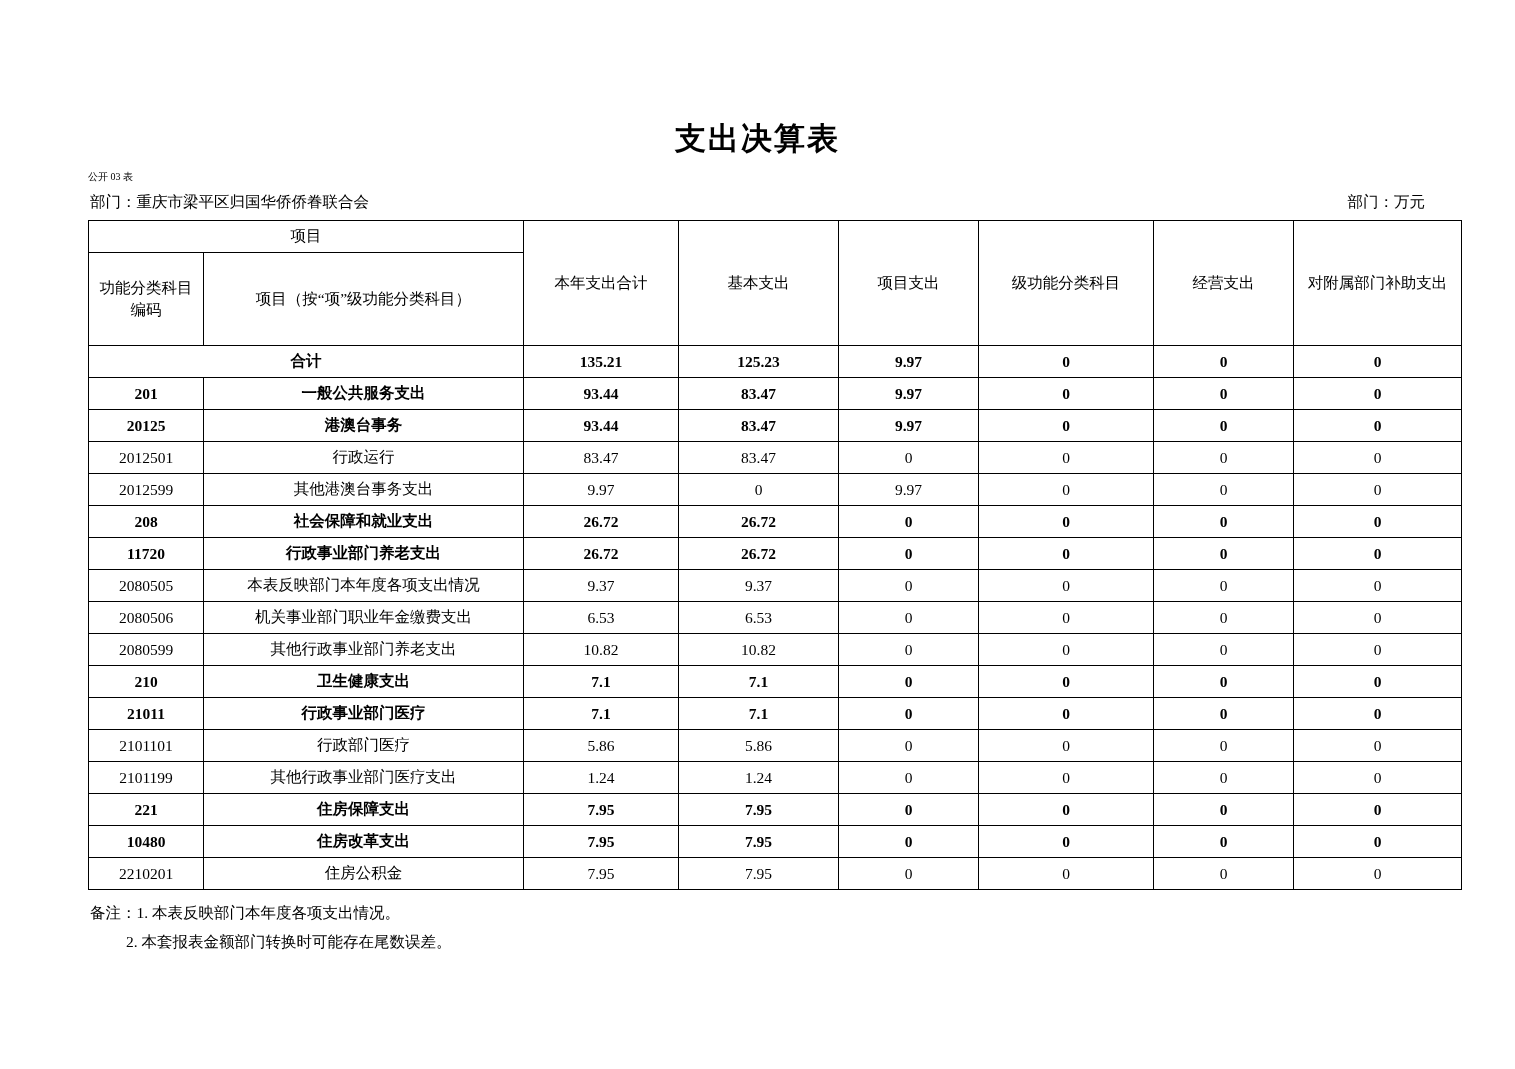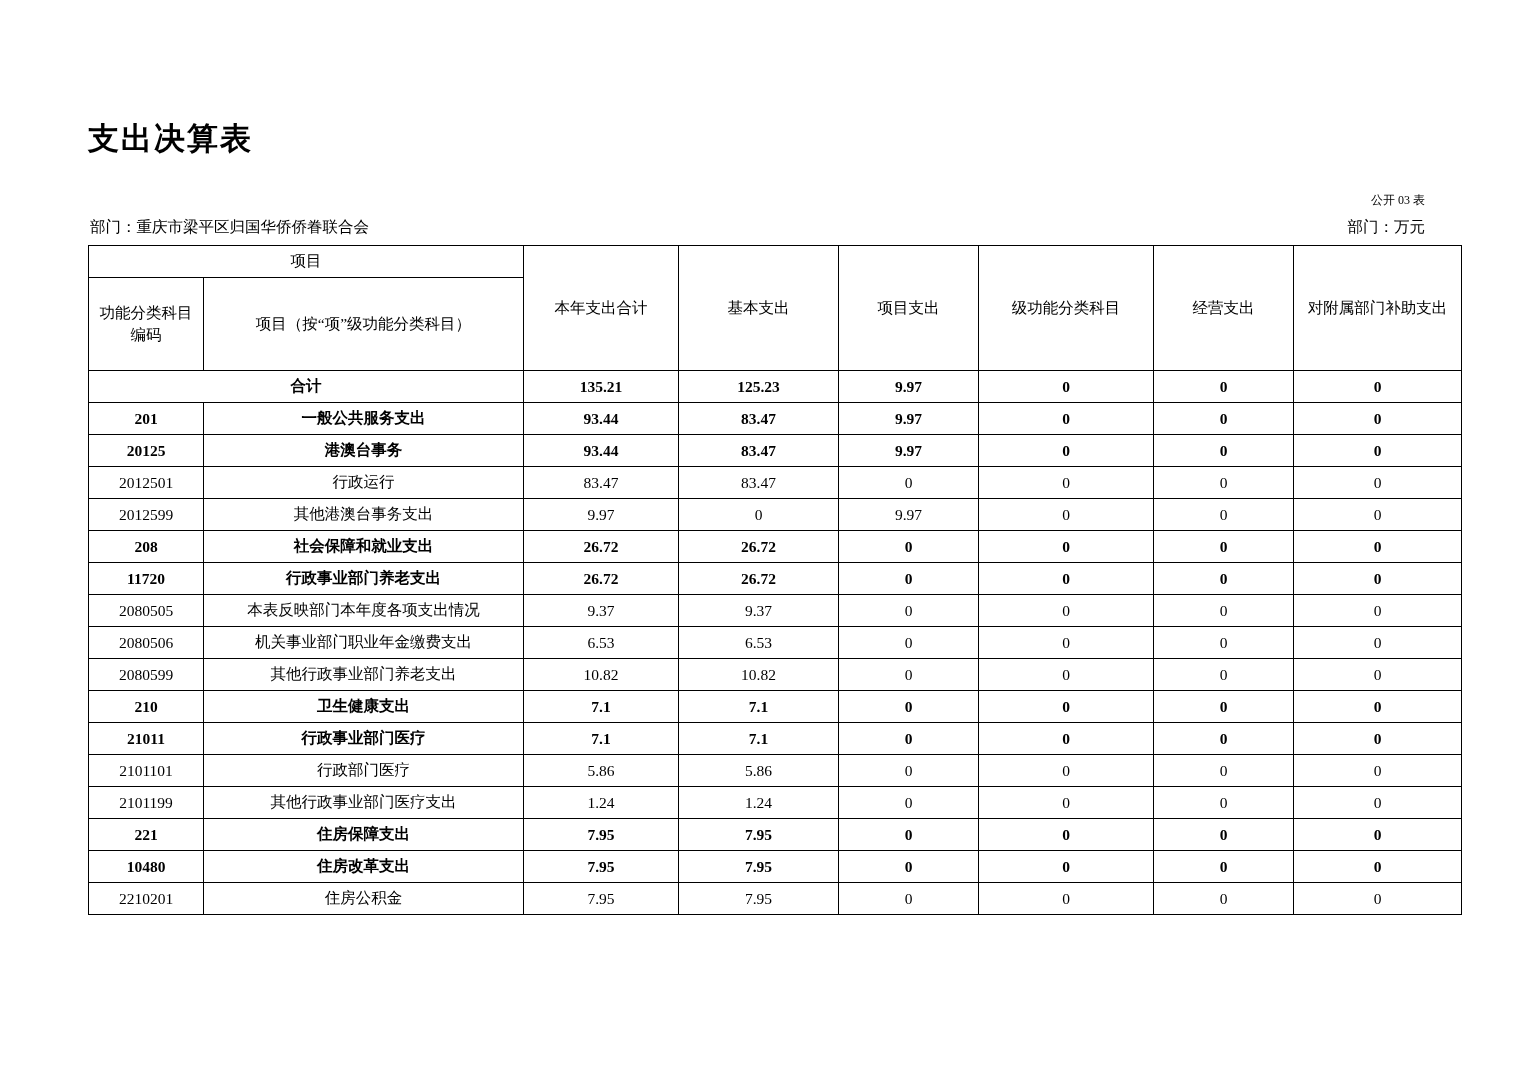--- a/index.html
+++ b/index.html
@@ -16,30 +16,31 @@
     overflow: hidden;
   }
   .page {
     position: relative;
     width: 1515px;
     height: 1069px;
     box-sizing: border-box;
     padding: 0 88px;
   }
   .doc-title {
+    text-align: center;
     font-size: 31px;
     font-weight: bold;
     letter-spacing: 2px;
     margin-top: 118px;
     font-family: Liberation Mono, monospace;
   }
   .form-no {
-    text-align: right;
-    font-size: 12px;
-    margin-top: 32px;
+    text-align: left;
+    font-size: 10px;
+    margin-top: 10px;
     padding-right: 2px;
   }
   .meta-row {
     display: flex;
     justify-content: space-between;
     align-items: flex-end;
     font-size: 15.5px;
     margin-top: 8px;
     padding: 0 2px;
   }
@@ -314,14 +315,18 @@
           <td class="num-cell">7.95</td>
           <td class="num-cell">7.95</td>
           <td class="num-cell">0</td>
           <td>0</td>
           <td>0</td>
           <td>0</td>
         </tr>
       </tbody>
   </table>
 
+  <div class="notes">
+    <div>备注：1. 本表反映部门本年度各项支出情况。</div>
+    <div class="note-2">2. 本套报表金额部门转换时可能存在尾数误差。</div>
+  </div>
 
 </div>
 
 </body></html>

